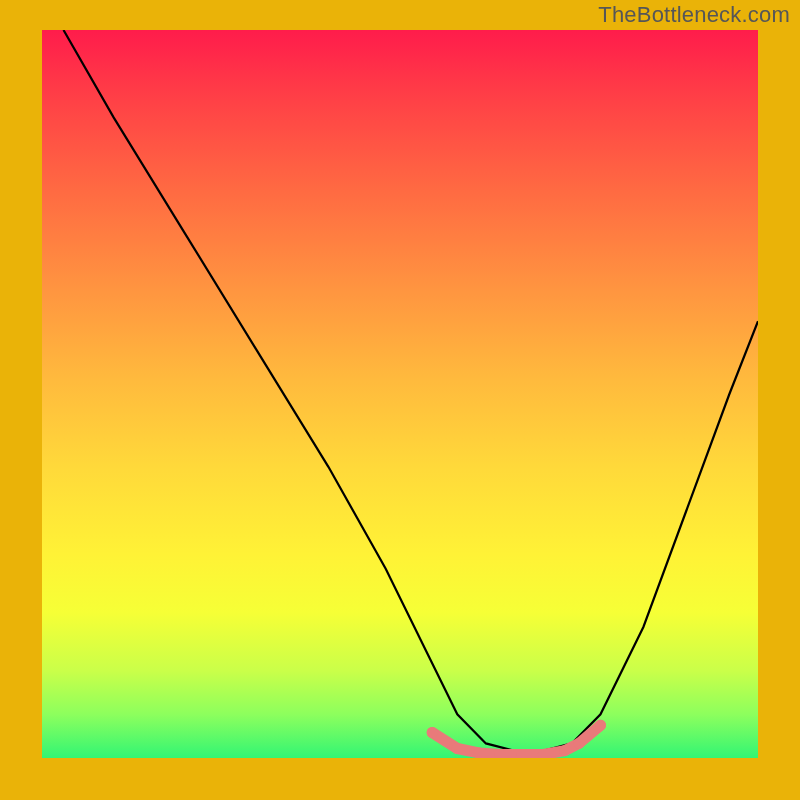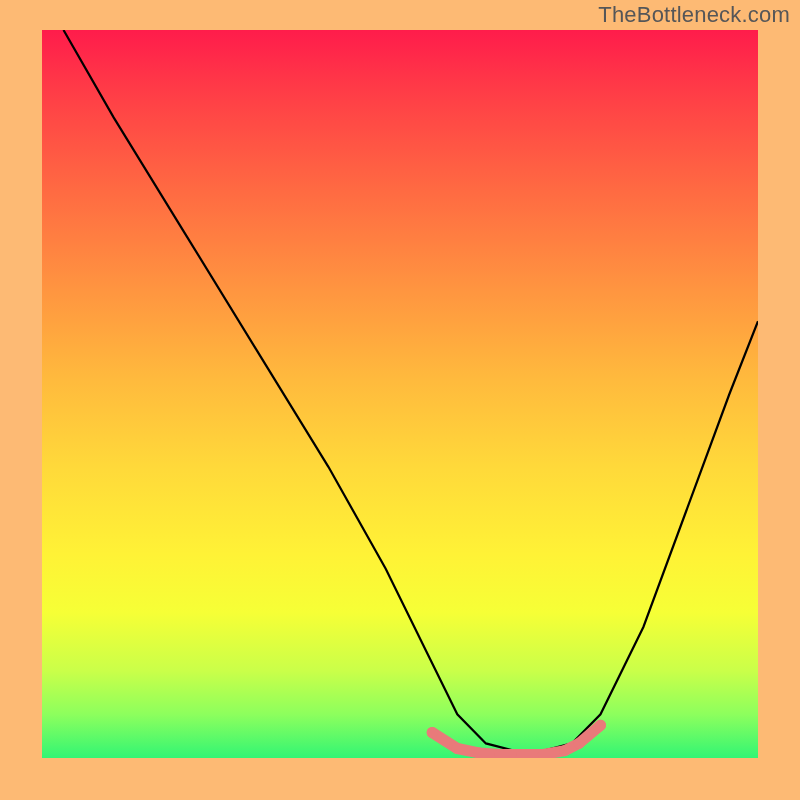--- a/index.html
+++ b/index.html
@@ -8,21 +8,21 @@
     width: 800px;
     height: 800px;
     overflow: hidden;
     background: #000;
     font-family: Arial, Helvetica, sans-serif;
   }
   .frame {
     position: relative;
     width: 800px;
     height: 800px;
-    background: #fdba74;
+    background: #eab308;
   }
   .watermark {
     position: absolute;
     top: 2px;
     right: 10px;
     color: #555658;
     font-size: 22px;
     font-weight: 500;
     letter-spacing: 0.2px;
     z-index: 3;

